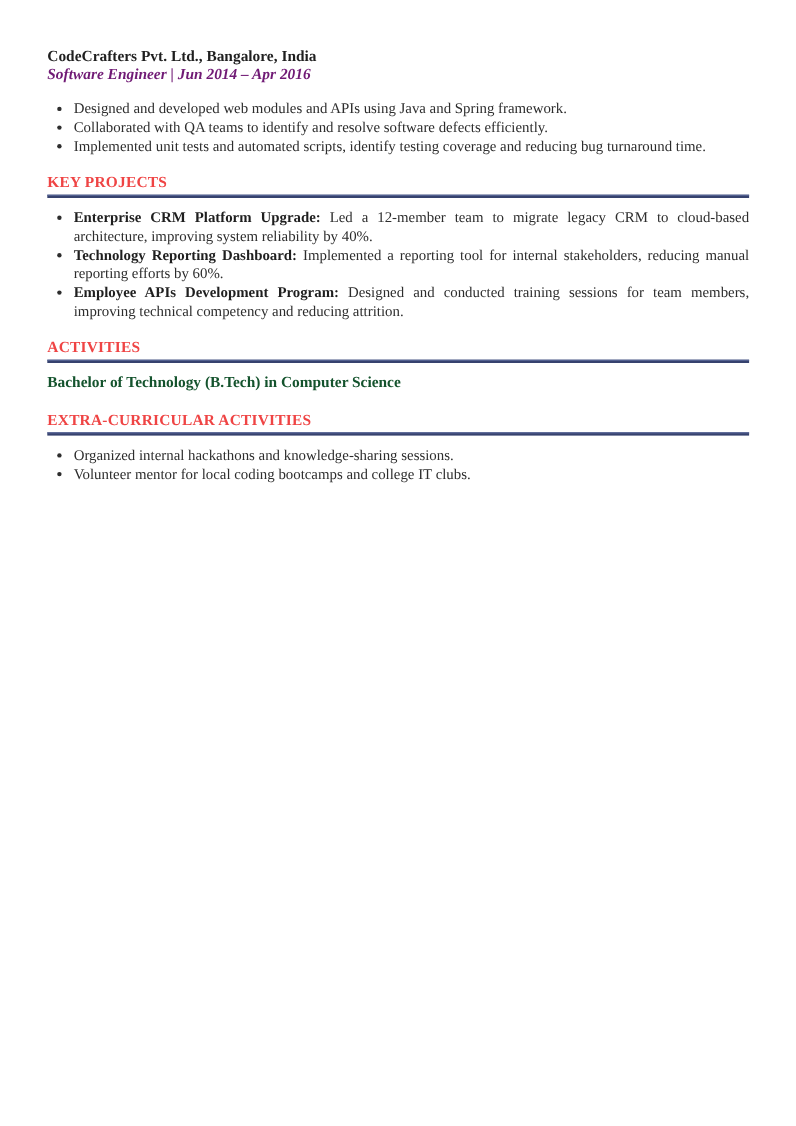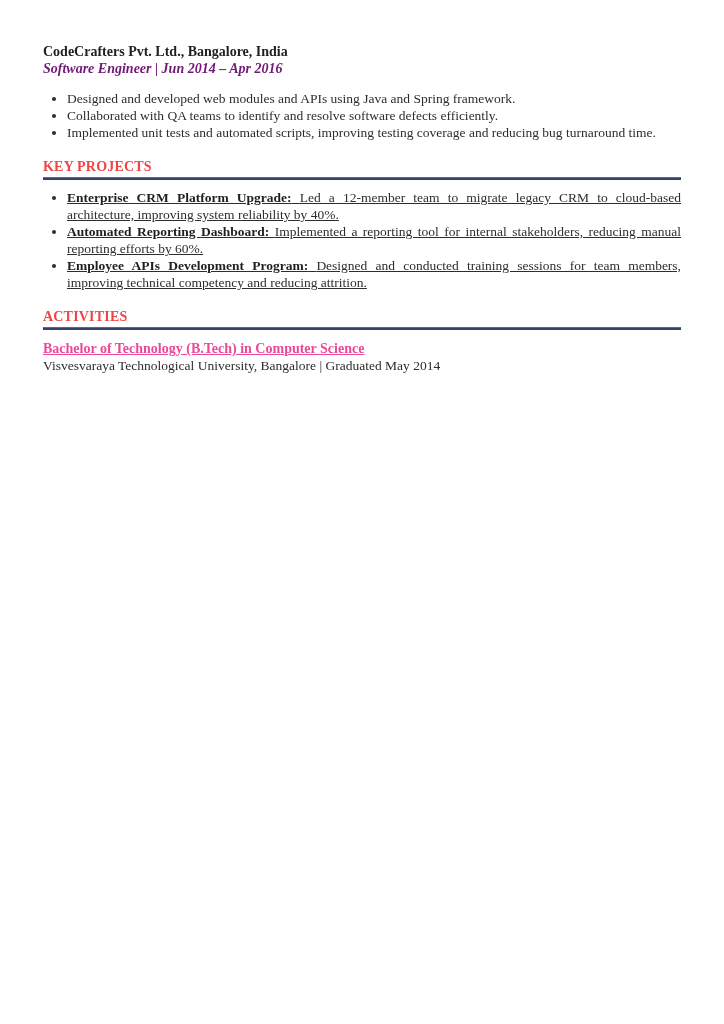--- a/index.html
+++ b/index.html
@@ -50,65 +50,71 @@
     letter-spacing: 0.2px;
   }
   .section-rule {
     margin-top: 2px;
     height: 3px;
     background: #36426e;
     border-top: 1px solid #5a6899;
   }
   .after-rule {
     margin-top: 10px;
-    text-decoration: underline;
   }
   ul.bullets.after-rule { margin-top: 9px; }
   .project-title {
     font-weight: bold;
     color: #1f1f1f;
   }
   .degree-line {
     font-size: 14px;
     line-height: 17px;
     font-weight: bold;
-    color: #ec4899;
+    color: #14532d;
   }
   .institution-line {
     font-size: 13.5px;
     line-height: 17px;
     color: #2d2d2d;
   }
 </style>
 </head>
 <body>
 
 <div class="page">
 
   <section>
     <div class="company-line">CodeCrafters Pvt. Ltd., Bangalore, India</div>
     <div class="role-line">Software Engineer | Jun 2014 – Apr 2016</div>
     <ul class="bullets">
       <li>Designed and developed web modules and APIs using Java and Spring framework.</li>
       <li>Collaborated with QA teams to identify and resolve software defects efficiently.</li>
-      <li>Implemented unit tests and automated scripts, improving testing coverage and reducing bug turnaround time.</li>
+      <li>Implemented unit tests and automated scripts, identify testing coverage and reducing bug turnaround time.</li>
     </ul>
   </section>
 
   <section>
     <div class="section-heading">KEY PROJECTS</div>
     <div class="section-rule"></div>
     <ul class="bullets after-rule">
       <li><span class="project-title">Enterprise CRM Platform Upgrade:</span> <span>Led a 12-member team to migrate legacy CRM to cloud-based architecture, improving system reliability by 40%.</span></li>
-      <li><span class="project-title">Automated Reporting Dashboard:</span> <span>Implemented a reporting tool for internal stakeholders, reducing manual reporting efforts by 60%.</span></li>
+      <li><span class="project-title">Technology Reporting Dashboard:</span> <span>Implemented a reporting tool for internal stakeholders, reducing manual reporting efforts by 60%.</span></li>
       <li><span class="project-title">Employee APIs Development Program:</span> <span>Designed and conducted training sessions for team members, improving technical competency and reducing attrition.</span></li>
     </ul>
   </section>
 
   <section>
     <div class="section-heading">ACTIVITIES</div>
     <div class="section-rule"></div>
     <div class="degree-line after-rule">Bachelor of Technology (B.Tech) in Computer Science</div>
-    <div class="institution-line">Visvesvaraya Technological University, Bangalore | Graduated May 2014</div>
   </section>
 
+  <section>
+    <div class="section-heading">EXTRA-CURRICULAR ACTIVITIES</div>
+    <div class="section-rule"></div>
+    <ul class="bullets after-rule">
+      <li>Organized internal hackathons and knowledge-sharing sessions.</li>
+      <li>Volunteer mentor for local coding bootcamps and college IT clubs.</li>
+    </ul>
+  </section>
 
 </div>
 
 </body></html>

